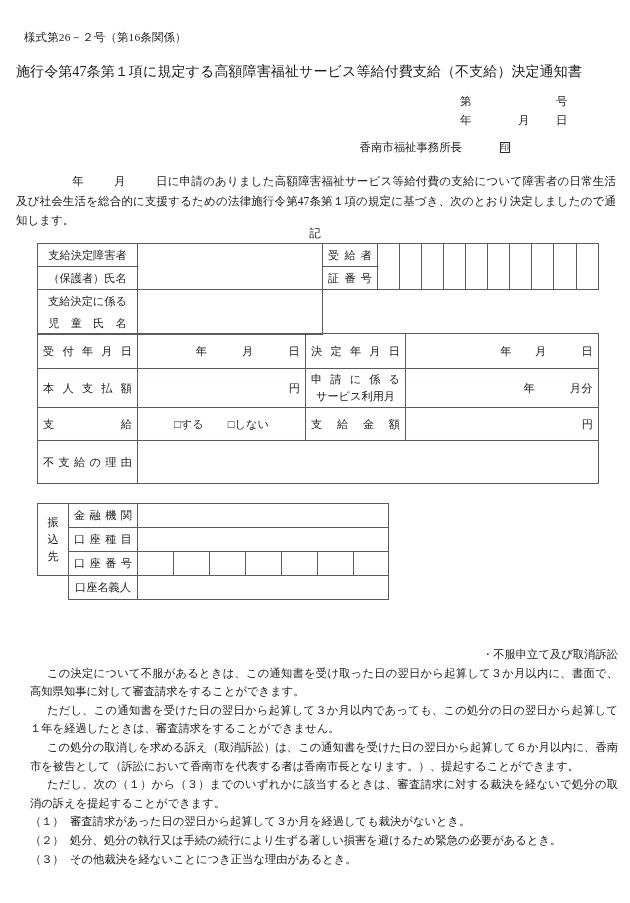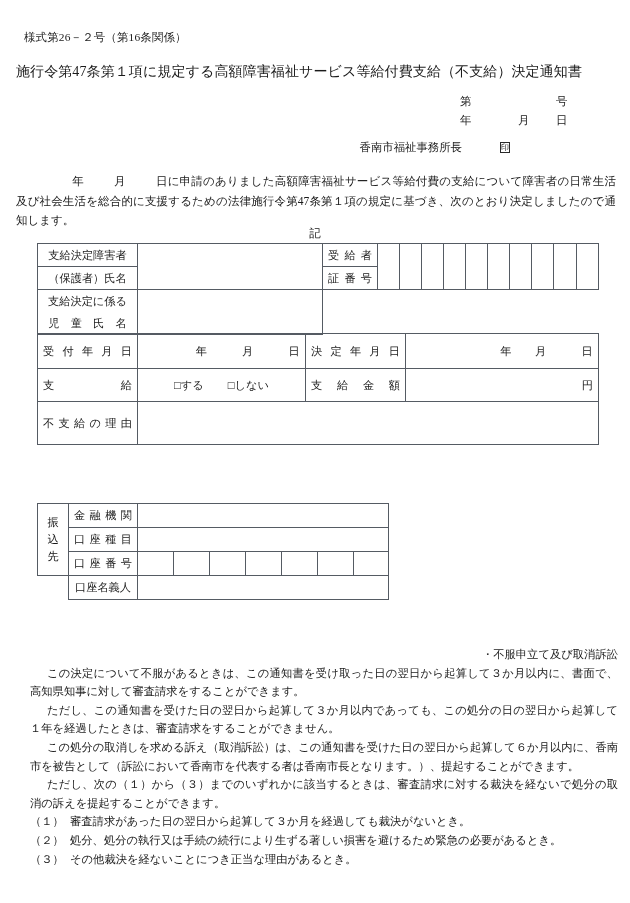--- a/index.html
+++ b/index.html
@@ -281,20 +281,31 @@
     <tbody>
         <tr>
       <td class="lbl" style="height:34px">
         <span class="spread">受付年月日</span>
       </td>
       <td class="dt-date">年　　　月　　　日</td>
       <td class="lbl">
         <span class="spread">決定年月日</span>
       </td>
       <td class="dt-date">年　　月　　　日</td>
+    </tr>
+    <tr>
+      <td class="lbl" style="height:38px">
+        <span class="spread">本人支払額</span>
+      </td>
+      <td class="dt-yen">円</td>
+      <td class="lbl">
+        <span class="spread">申 請 に 係 る</span>
+        <span class="spread2">サービス利用月</span>
+      </td>
+      <td class="dt-date">年　　　月分</td>
     </tr>
     <tr>
       <td class="lbl" style="height:32px">
         <span class="spread">支　　　　給</span>
       </td>
       <td class="dt-check">
         <span class="ck">□する</span><span class="ck">□しない</span>
       </td>
       <td class="lbl">
         <span class="spread">支給金額</span>

